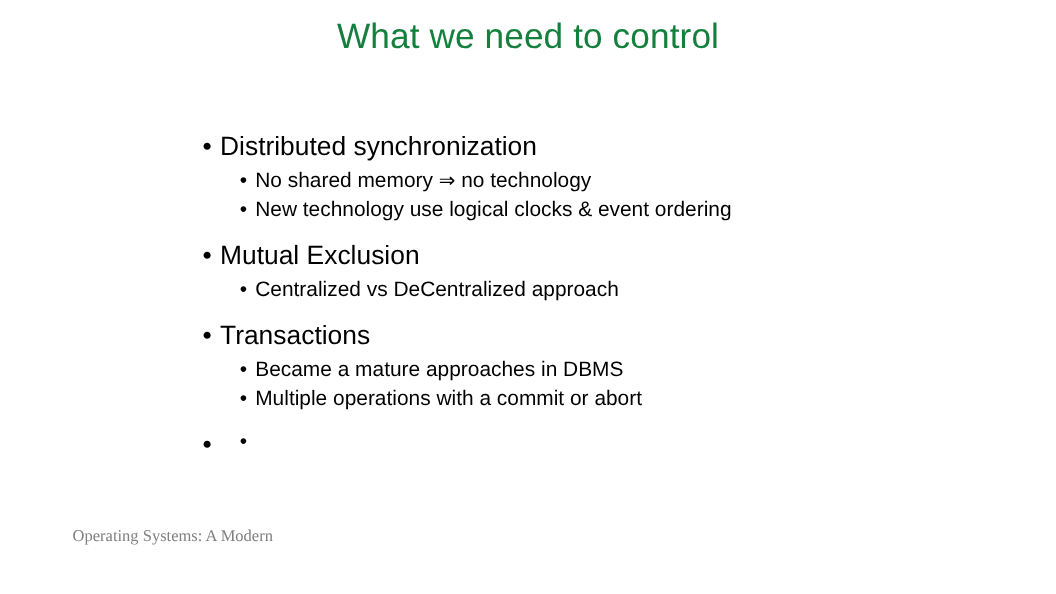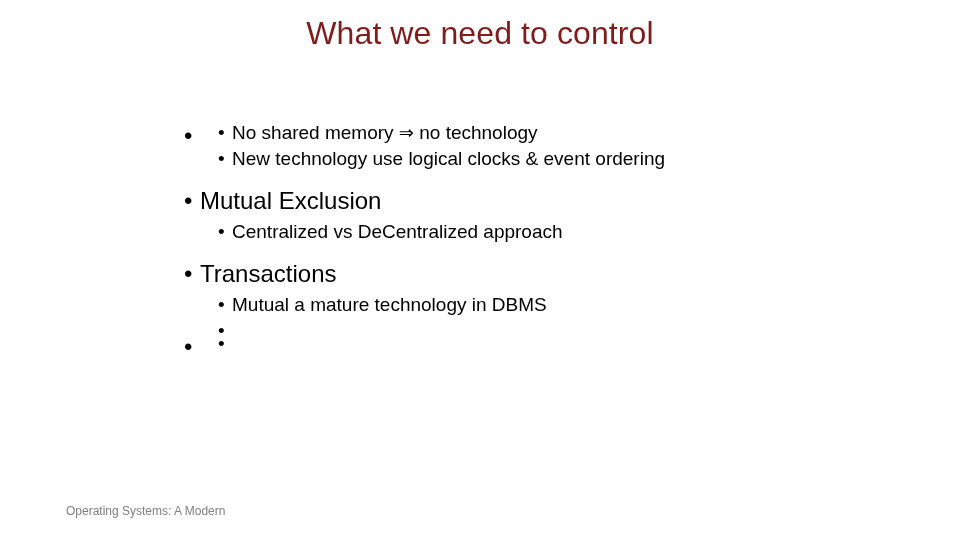--- a/index.html
+++ b/index.html
@@ -25,21 +25,21 @@
   
   .slide-title {
     position: absolute;
     left: 0;
     top: 13px;
     width: 960px;
     text-align: center;
     font-size: 32px;
     line-height: 40px;
     font-weight: 400;
-    color: #7f1d1d;
+    color: #15803d;
     letter-spacing: 0.1px;
     white-space: nowrap;
   }
 
   
   .body {
     position: absolute;
     left: 0;
     top: 118px;
     width: 960px;
@@ -96,43 +96,45 @@
   }
   .arrow {
     font-family: "DejaVu Sans", sans-serif;
     font-size: 18px;
   }
 
   
   .footer {
     position: absolute;
     left: 66px;
-    top: 504px;
+    top: 481px;
     width: 240px;
-    font-size: 12px;
+    font-size: 15px;
     line-height: 14px;
     color: #808080;
+    font-family: Liberation Serif, serif;
   }
   .footer-line {
     display: block;
     white-space: nowrap;
   }
 </style>
 </head>
 <body>
 
 <div class="slide">
 
   <div class="slide-title">What we need to control</div>
 
   <div class="body">
 
     <div class="group">
       <div class="bullet-l1">
         <span class="dot">•</span>
+        <span>Distributed synchronization</span>
       </div>
       <div class="sub-list">
         <div class="bullet-l2">
           <span class="dot">•</span>
           <span>No shared memory </span><span class="arrow">⇒</span><span> no technology</span>
         </div>
         <div class="bullet-l2">
           <span class="dot">•</span>
           <span>New technology use </span><span class="italic">logical clocks &amp; event ordering</span>
         </div>
@@ -153,24 +155,25 @@
     </div>
 
     <div class="group">
       <div class="bullet-l1">
         <span class="dot">•</span>
         <span>Transactions</span>
       </div>
       <div class="sub-list">
         <div class="bullet-l2">
           <span class="dot">•</span>
-          <span>Mutual a mature technology in DBMS</span>
+          <span>Became a mature approaches in DBMS</span>
         </div>
         <div class="bullet-l2">
           <span class="dot">•</span>
+          <span>Multiple operations with a commit or abort</span>
         </div>
       </div>
     </div>
 
     <div class="group">
       <div class="bullet-l1">
         <span class="dot">•</span>
       </div>
       <div class="sub-list">
         <div class="bullet-l2">

